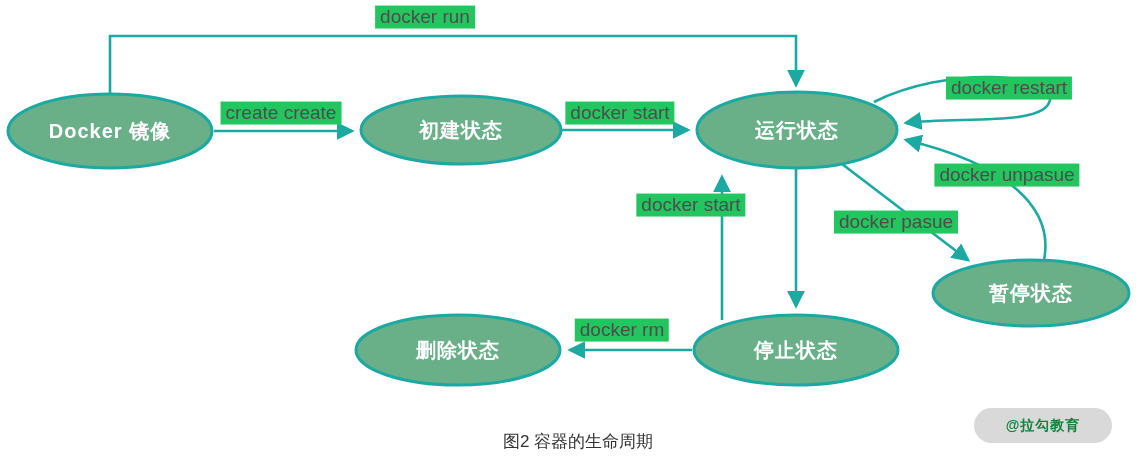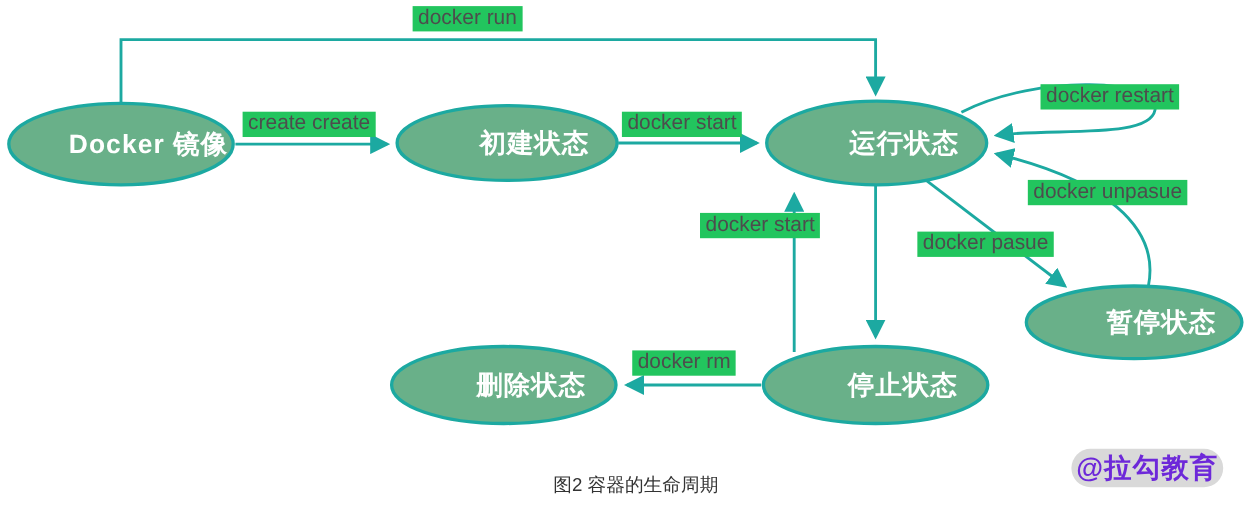--- a/index.html
+++ b/index.html
@@ -17,26 +17,25 @@
   }
   .stage svg {
     position: absolute;
     left: 0;
     top: 0;
   }
   .node-label {
     position: absolute;
     transform: translate(-50%, -50%);
     color: #ffffff;
-    font-size: 24px;
+    font-size: 20px;
     font-weight: 700;
     white-space: nowrap;
     letter-spacing: 1px;
     z-index: 3;
-    margin-left: 25px;
   }
   .edge-label {
     position: absolute;
     transform: translate(-50%, -50%);
     color: #4d4d4d;
     font-size: 19px;
     font-weight: 500;
     white-space: nowrap;
     background: #22c55e;
     padding: 1px 5px;
@@ -60,22 +59,22 @@
     width: 138px;
     height: 35px;
     border-radius: 18px;
     background: #d9d9d9;
     display: flex;
     align-items: center;
     justify-content: center;
     z-index: 4;
   }
   .watermark span {
-    color: #6d28d9;
-    font-size: 25px;
+    color: #15803d;
+    font-size: 14px;
     font-weight: 700;
     letter-spacing: 1px;
   }
 </style>
 </head>
 <body>
 
 <div class="stage">
 
   <svg width="1143" height="465" viewBox="0 0 1143 465">

